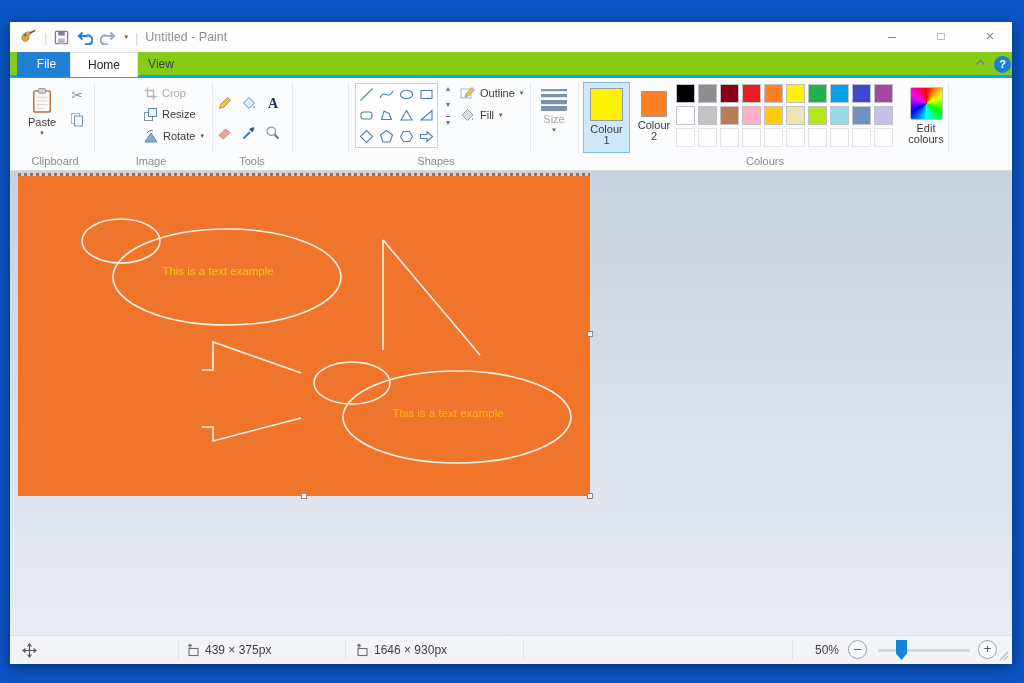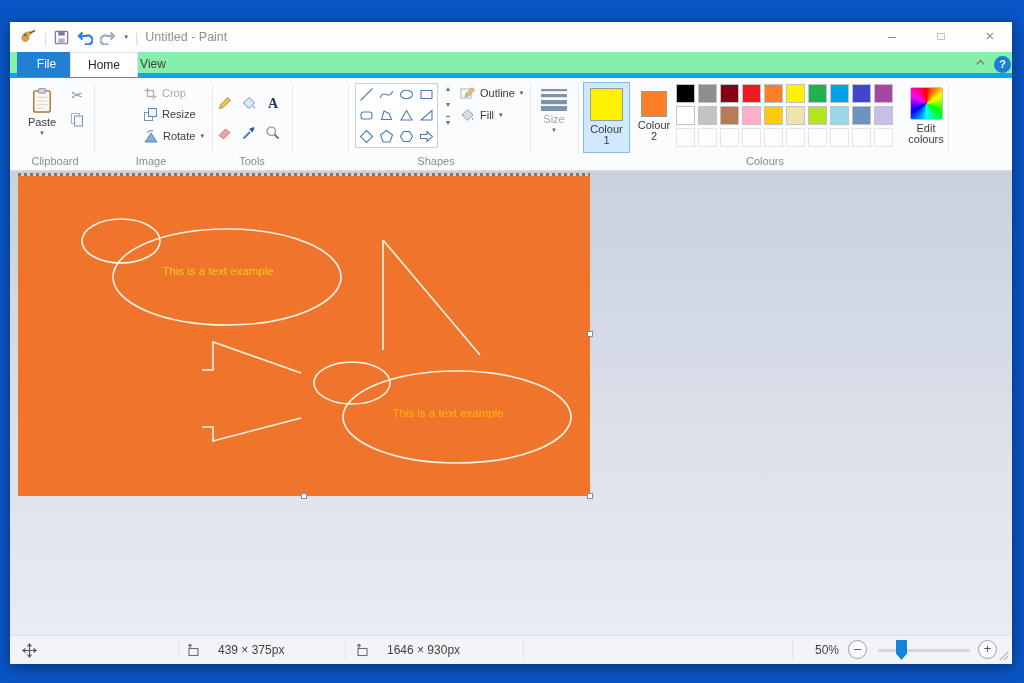--- a/index.html
+++ b/index.html
@@ -12,25 +12,25 @@
   .titlebar { position:absolute; top:0; left:0; right:0; height:30px; background:#fdfdfd; }
   .qat { position:absolute; left:10px; top:0; height:30px; display:flex; align-items:center; gap:7px; }
   .qsep { color:#d8d8d8; font-size:13px; }
   .caret { font-size:7px; color:#5a5a5a; line-height:6px; }
   .titletext { color:#8f8f8f; font-size:12.5px; white-space:nowrap; }
   .winctl { position:absolute; top:0; height:30px; width:32px; text-align:center; line-height:28px;
             color:#8a8a8a; font-size:14px; cursor:default; }
   .ctl-min { left:866px; } .ctl-max { left:915px; font-size:12px; } .ctl-close { left:964px; font-size:15px; }
 
   
-  .tabrow { position:absolute; top:30px; left:0; right:0; height:26px; background:#86efac; border-bottom:5px solid #0ea5e9; }
+  .tabrow { position:absolute; top:30px; left:0; right:0; height:26px; background:#84cc16; border-bottom:3px solid #0ea5e9; }
   .tab { position:absolute; top:0; height:25px; line-height:25px; text-align:center; font-size:12px; color:#404040; }
   .tab-file { left:7px; width:59px; background:#2180d4; color:#fff; }
   .tab-home { left:60px; width:68px; background:#fff; border:1px solid #e0e3e6; border-bottom:none; color:#262626; }
-  .tab-view { left:119px; width:48px; }
+  .tab-view { left:127px; width:48px; }
   .collapse-btn { position:absolute; left:965px; top:7px; }
   .help-btn { position:absolute; left:984px; top:4px; width:17px; height:17px; border-radius:50%;
               background:#1b7fd6; color:#fff; font-size:11px; text-align:center; line-height:17px; font-weight:bold; }
 
   
   .ribbon { position:absolute; top:56px; left:0; right:0; height:93px; background:#fbfcfd; border-bottom:1px solid #d9dde2; }
   .gdiv { position:absolute; top:5px; height:70px; width:1px; background:#e7e9eb; }
   .glabel { position:absolute; top:77px; font-size:11px; color:#8b8b8b; text-align:center; }
   .bigbtn { position:absolute; top:4px; height:71px; display:flex; flex-direction:column; align-items:center;
             justify-content:flex-start; font-size:11px; color:#3b3b3b; padding-top:5px; gap:2px; }
@@ -59,21 +59,21 @@
                 background:linear-gradient(#c9d1df, #e9ecf2); }
   .paintcanvas { position:absolute; left:8px; top:2px; width:572px; height:323px; background:#f0752c; }
   .ants { position:absolute; left:0; top:0; right:0; height:3px;
           background:repeating-linear-gradient(90deg,#767676 0 3px,#dcdcdc 3px 6px); opacity:.85; }
   .handle { position:absolute; width:6px; height:6px; background:#fff; border:1px solid #8a8a8a; }
   .h-right { right:-3px; top:158px; } .h-bottom { left:283px; bottom:-3px; } .h-corner { right:-3px; bottom:-3px; }
 
   
   .statusbar { position:absolute; top:613px; left:0; right:0; height:29px; background:#f2f4f7;
                border-top:1px solid #dde0e5; font-size:12px; color:#3f3f3f; }
-  .sitem { position:absolute; top:0; height:28px; display:flex; align-items:center; gap:18px; }
+  .sitem { position:absolute; top:0; height:28px; display:flex; align-items:center; gap:5px; }
   .ssep { position:absolute; top:4px; bottom:4px; width:1px; background:#e0e3e7; }
   .zbtn { position:absolute; top:4px; width:19px; height:19px; border-radius:50%; border:1px solid #9aa2ab;
           background:#fbfcfd; color:#555; text-align:center; line-height:16px; font-size:13px; }
   .ztrack { position:absolute; left:868px; top:13px; width:92px; height:3px; background:#d2d6db; border-radius:2px; }
   .zthumb { position:absolute; left:886px; top:4px; width:11px; height:20px; background:#1583d8;
             clip-path:polygon(0 0,100% 0,100% 68%,50% 100%,0 68%); }
   svg { display:block; }
 </style>
 </head>
 <body>

